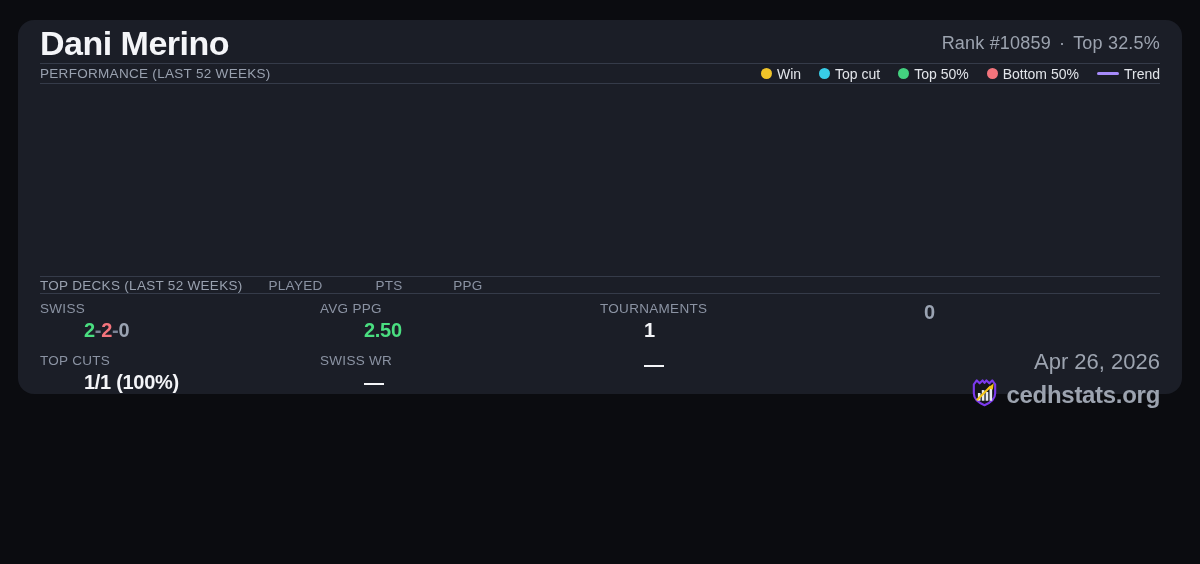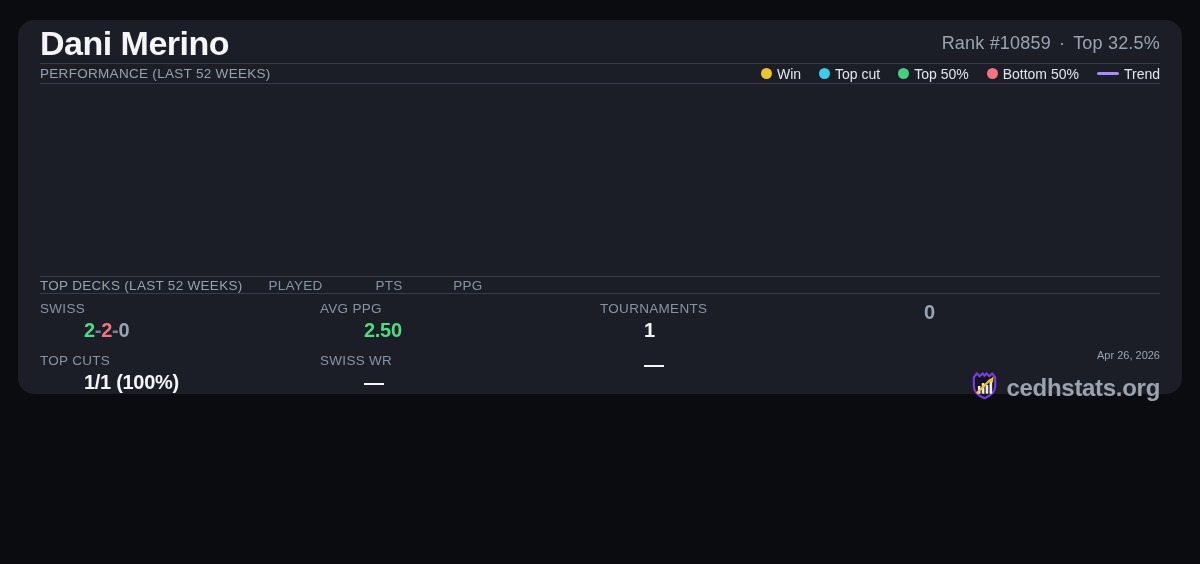--- a/index.html
+++ b/index.html
@@ -152,23 +152,23 @@
   .val-green{color:var(--green);}
   .val-gray{color:var(--neutral);}
   
   .footer{
     position:absolute;
     right:0;
     top:55px;
     text-align:right;
   }
   .date-label{
-    font-size:11px;
+    font-size:22px;
     color:var(--text-gray);
-    margin-bottom:9px;
+    margin-bottom:2px;
   }
   .brand{
     display:flex;
     align-items:center;
     justify-content:flex-end;
     gap:7px;
   }
   .brand-name{
     font-size:24px;
     font-weight:700;

